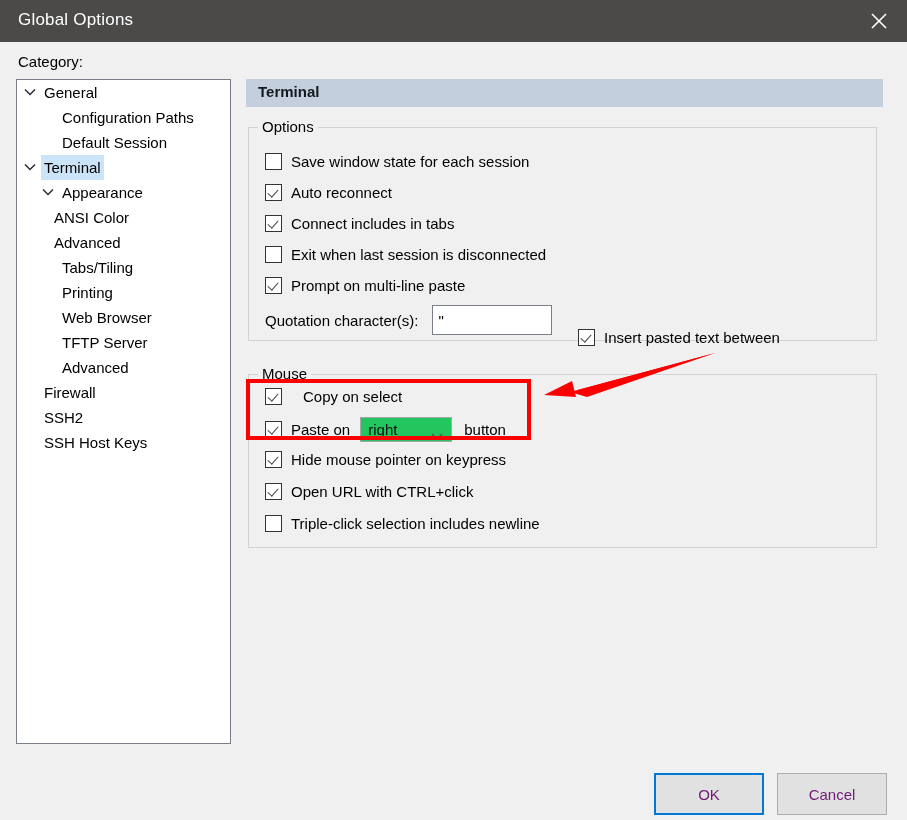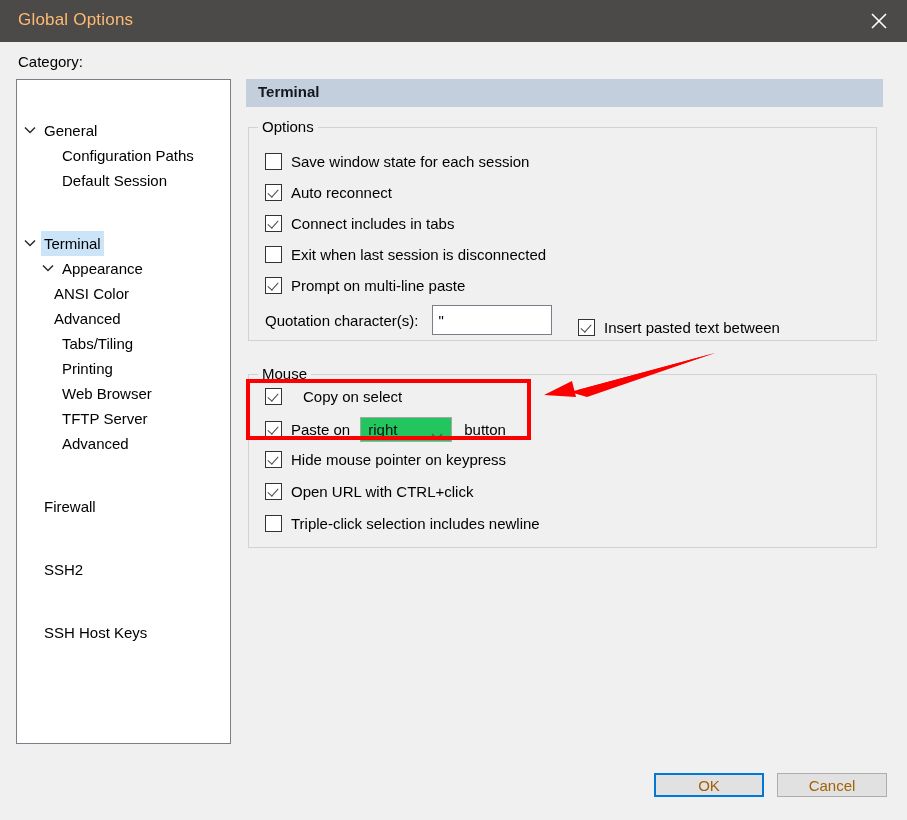--- a/index.html
+++ b/index.html
@@ -23,21 +23,21 @@
     left: 0; top: 0;
     width: 907px; height: 42px;
     background: #4c4a48;
     color: #ffffff;
   }
   #title-text {
     position: absolute;
     left: 18px; top: 10px;
     font-size: 17px;
     letter-spacing: 0.2px;
-    color: #fdba74;
+    color: #ffffff;
     font-weight: 400;
   }
   #close-btn {
     position: absolute;
     right: 0; top: 0;
     width: 56px; height: 42px;
     display: flex; align-items: center; justify-content: center;
     cursor: default;
   }
   #close-btn svg { display: block; }
@@ -76,21 +76,21 @@
   }
   .chev {
     position: absolute;
     width: 14px;
     height: 25px;
     display: inline-block;
   }
   .chev svg { position: absolute; left: 0; top: 8px; }
 
   
-  .lvl0 { padding-left: 24px; margin-top: 38px; }
+  .lvl0 { padding-left: 24px; }
   .lvl1 { padding-left: 42px; }
   .lvl2 { padding-left: 34px; }
   .lvl0 > .chev { left: 7px; }
   .lvl1 > .chev { left: 25px; }
 
   
   #panel-header {
     position: absolute;
     left: 246px; top: 79px;
     width: 637px; height: 28px;
@@ -224,30 +224,30 @@
   #red-arrow {
     position: absolute;
     left: 530px; top: 348px;
     width: 190px; height: 60px;
     pointer-events: none;
   }
 
   
   .dlg-button {
     position: absolute;
-    height: 24px;
+    height: 42px;
     background: #e1e1e1;
     border: 1px solid #adadad;
     box-sizing: border-box;
     display: flex;
     align-items: center;
     justify-content: center;
     font-family: "Liberation Sans", sans-serif;
     font-size: 15px;
-    color: #a16207;
+    color: #701a75;
     cursor: default;
   }
   #ok-button {
     left: 654px; top: 773px;
     width: 110px;
     border: 2px solid #0078d7;
     background: #e1e1e1;
   }
   #cancel-button {
     left: 777px; top: 773px;
@@ -329,21 +329,21 @@
 <div class="cb-row" style="left:265px; top:274px;">
   <span class="cbox checked"></span>
   <span class="cb-label">Prompt on multi-line paste</span>
 </div>
 
 <div id="quotation-row">
   <span id="quotation-label">Quotation character(s):</span>
   <input id="quotation-input" type="text" value="&quot;" style="">
 </div>
 
-<div class="cb-row" style="left:578px; top:316px;">
+<div class="cb-row" style="left:578px; top:326px;">
   <span class="cbox checked"></span>
   <span class="cb-label">Insert pasted text between</span>
 </div>
 
 <div class="groupbox" id="group-mouse">
   <span class="group-legend">Mouse</span>
 </div>
 
 <div class="cb-row" style="left:265px; top:385px;gap:12px;">
   <span class="cbox checked"></span>

